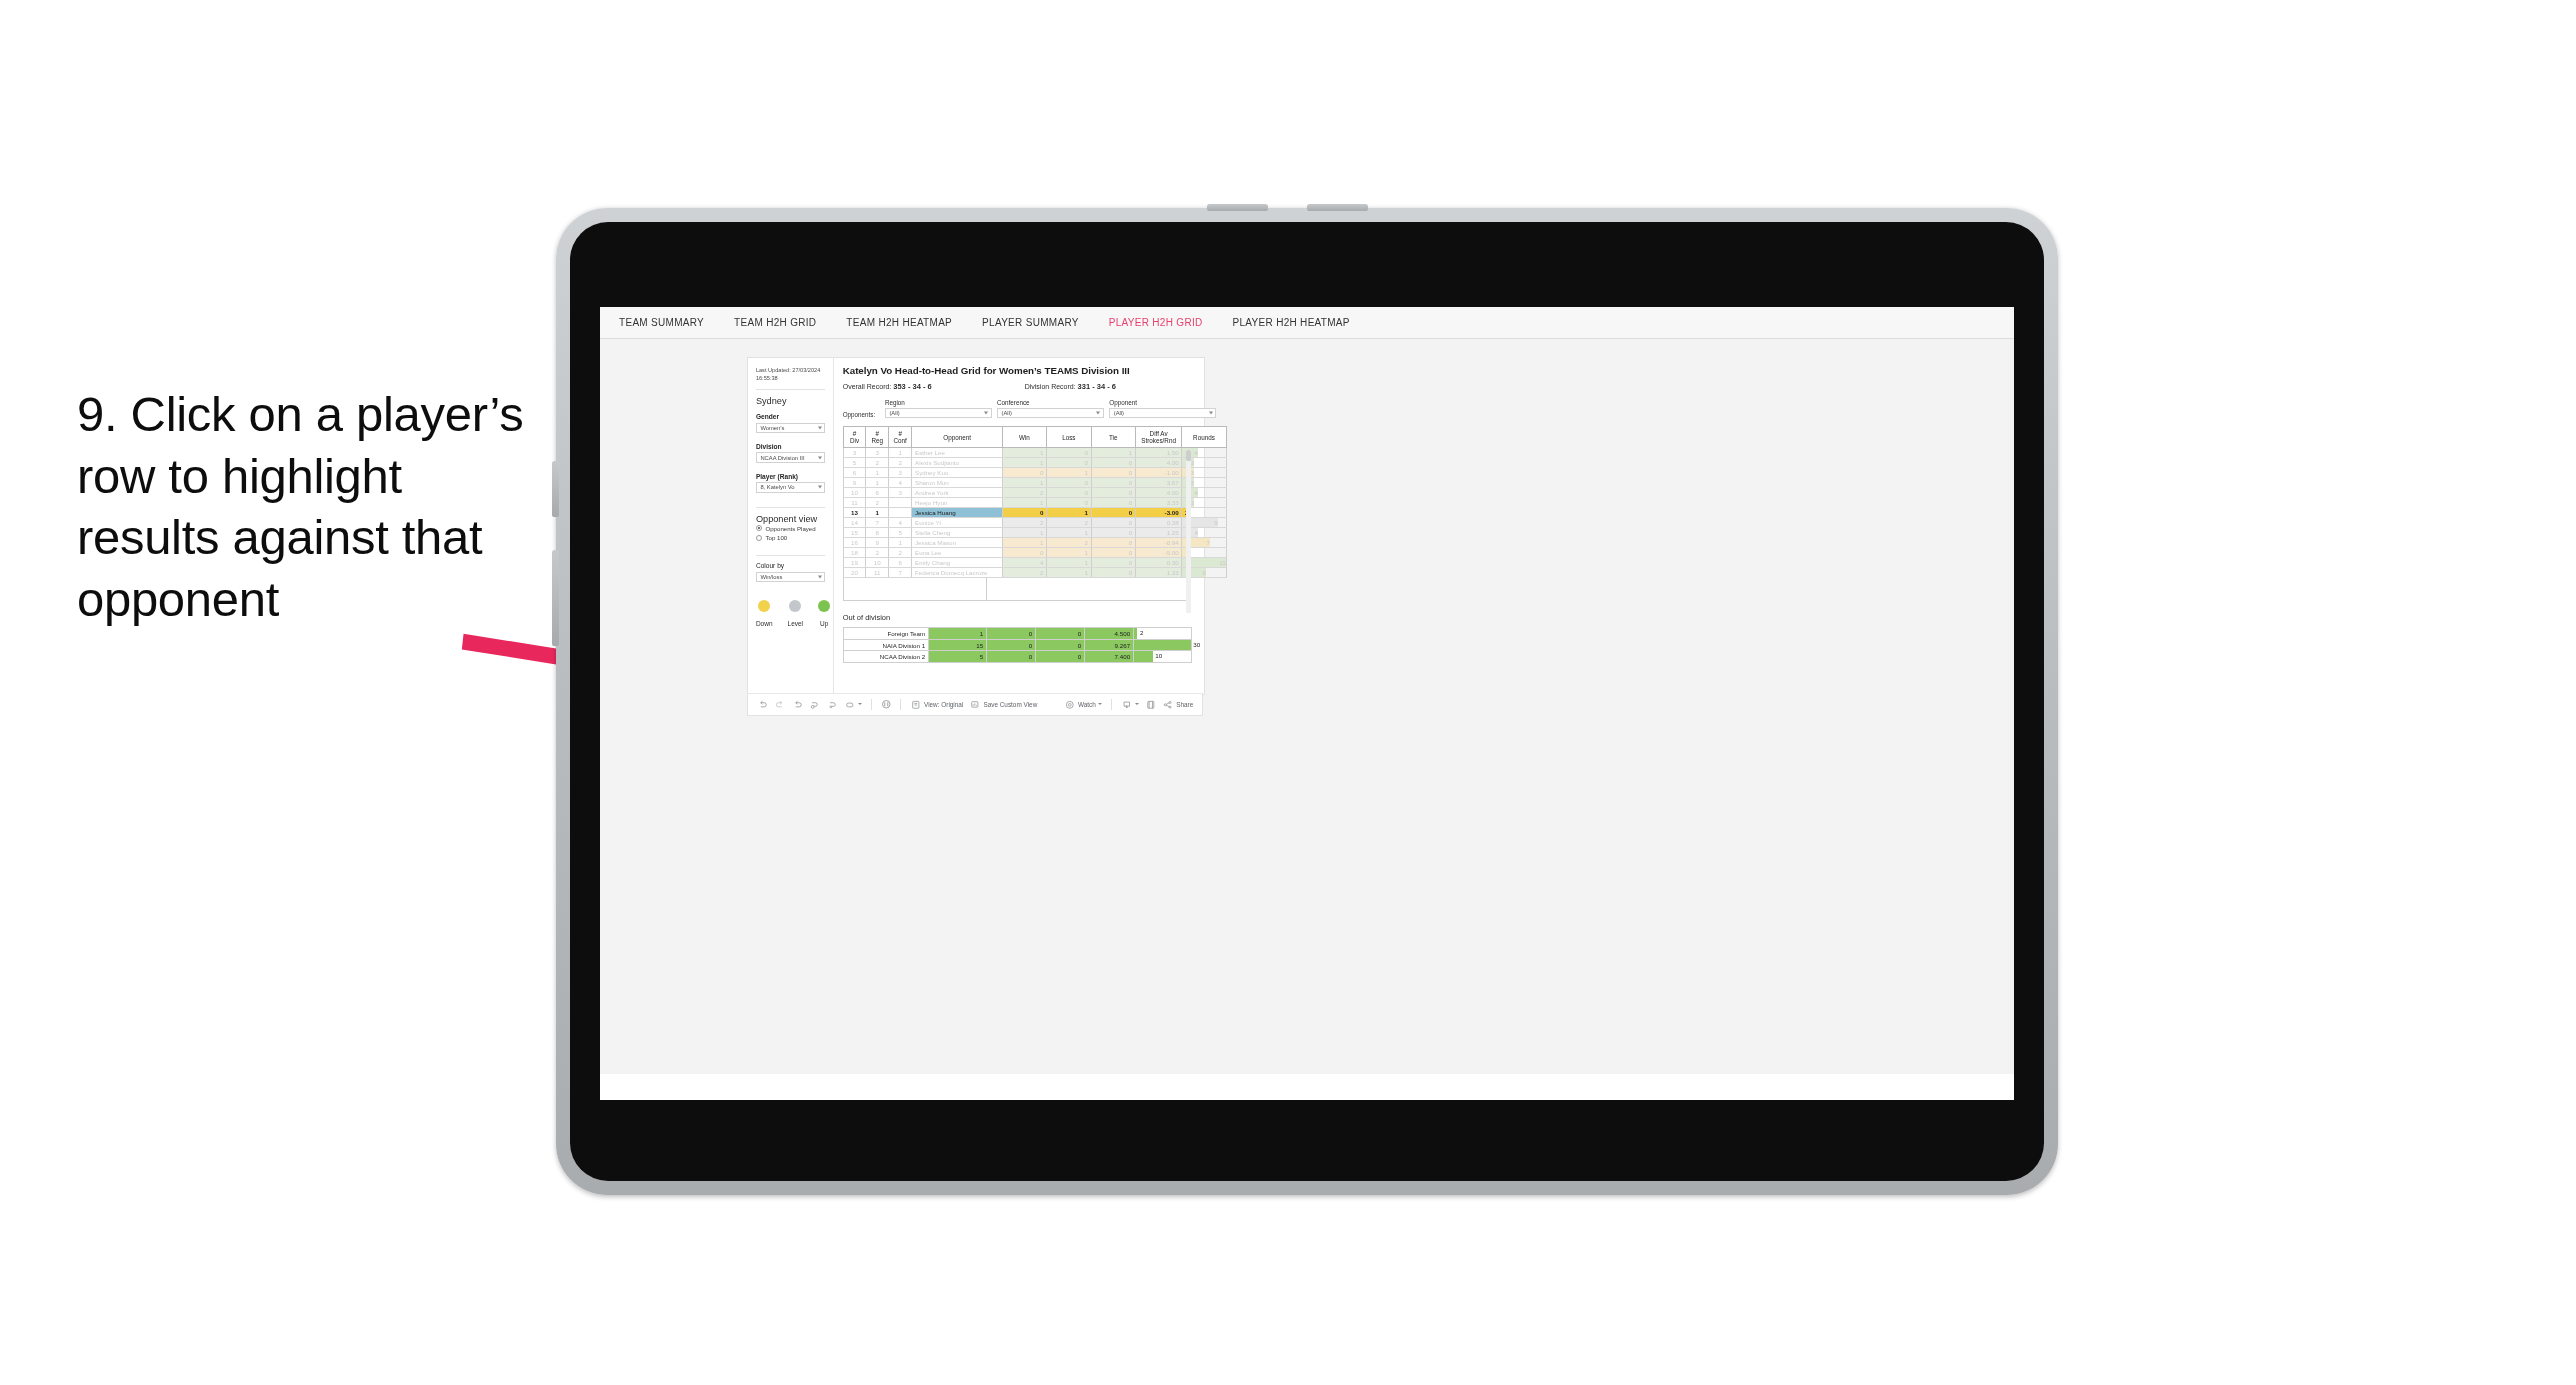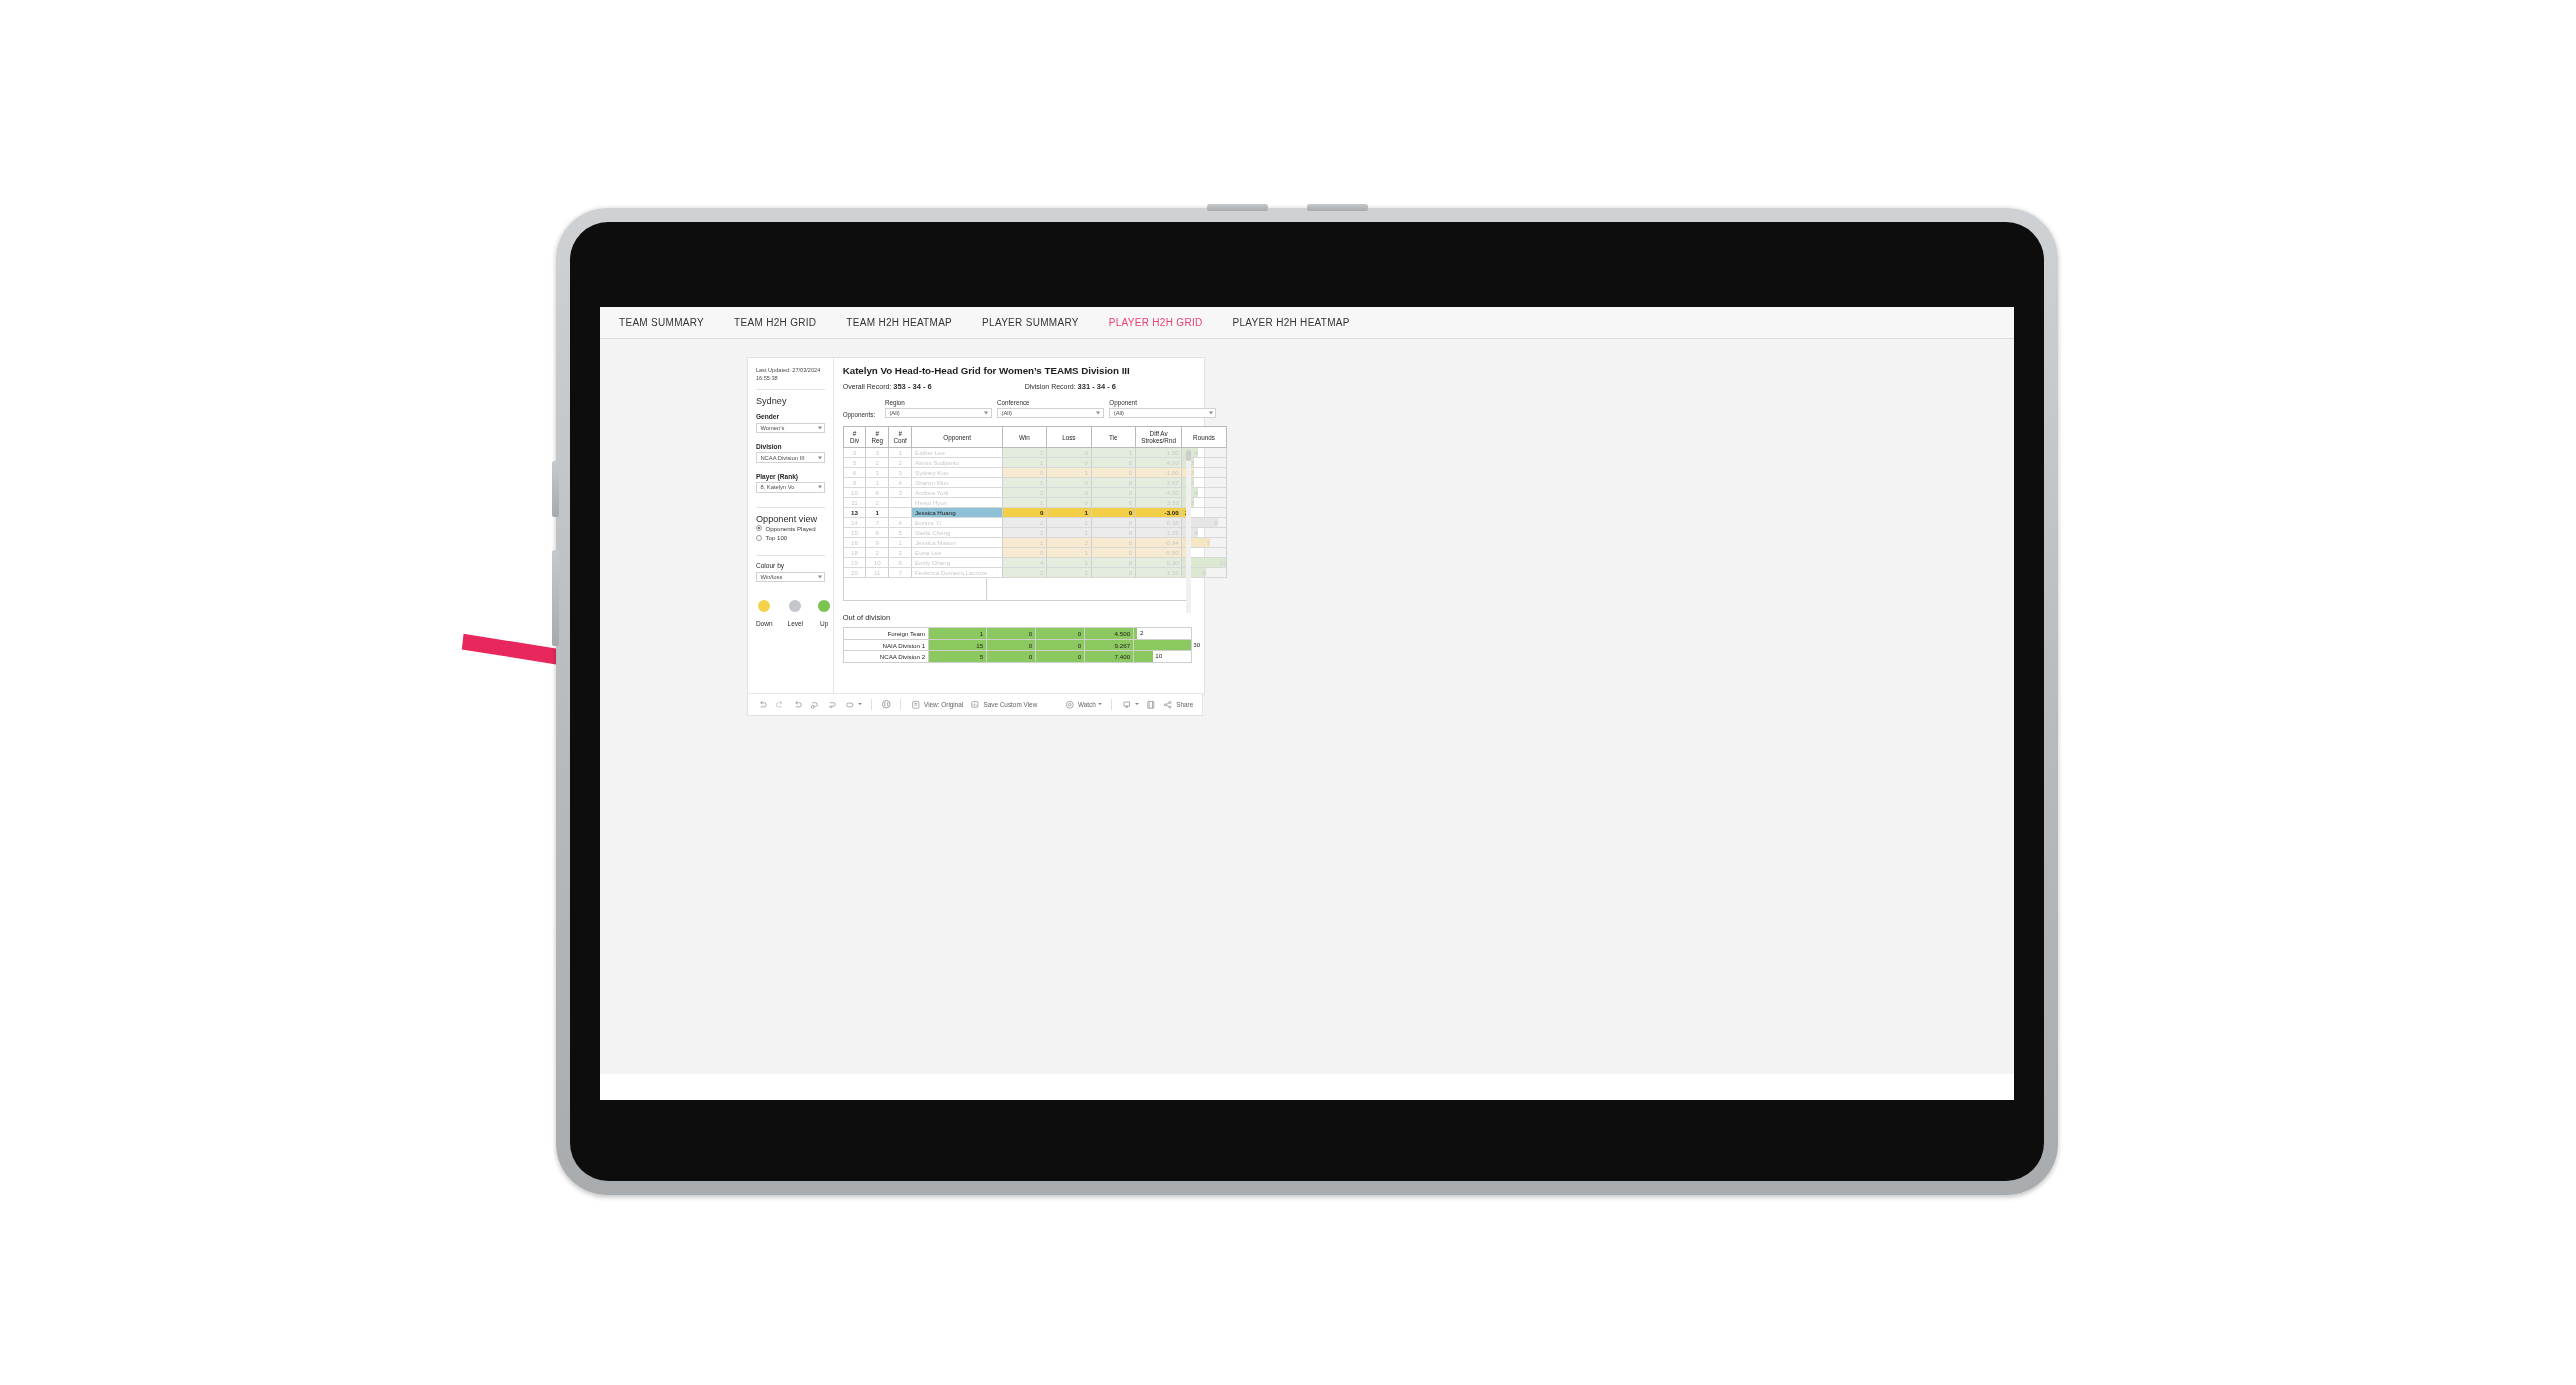--- a/index.html
+++ b/index.html
@@ -239,20 +239,21 @@
   .tb-text { font-size: 6.4px; color:#5f6368; cursor:pointer; white-space:nowrap; }
   .tb-group { display:flex; align-items:center; gap:2.6px; cursor:pointer; }
   .tb-caret { width:0;height:0;border-left:2.2px solid transparent;border-right:2.2px solid transparent;border-top:2.6px solid #8a8a8a; }
   .spacer { flex: 1; }
 </style>
 </head>
 <body>
 
 <div id="stage">
 
+  <div class="caption">9. Click on a player’s row to highlight results against that opponent</div>
 
   <div class="arrow-wrap">
     <svg width="716" height="157" viewBox="0 0 820 180">
       <path d="M 30 44 L 700 152 L 700 124 L 790 166 L 700 196 L 700 170 L 28 62 Z" fill="#e8285d" transform="translate(0,-18)"></path>
     </svg>
   </div>
 
   <div class="device">
     <div class="device-btn btn-top1"></div>
     <div class="device-btn btn-top2"></div>

